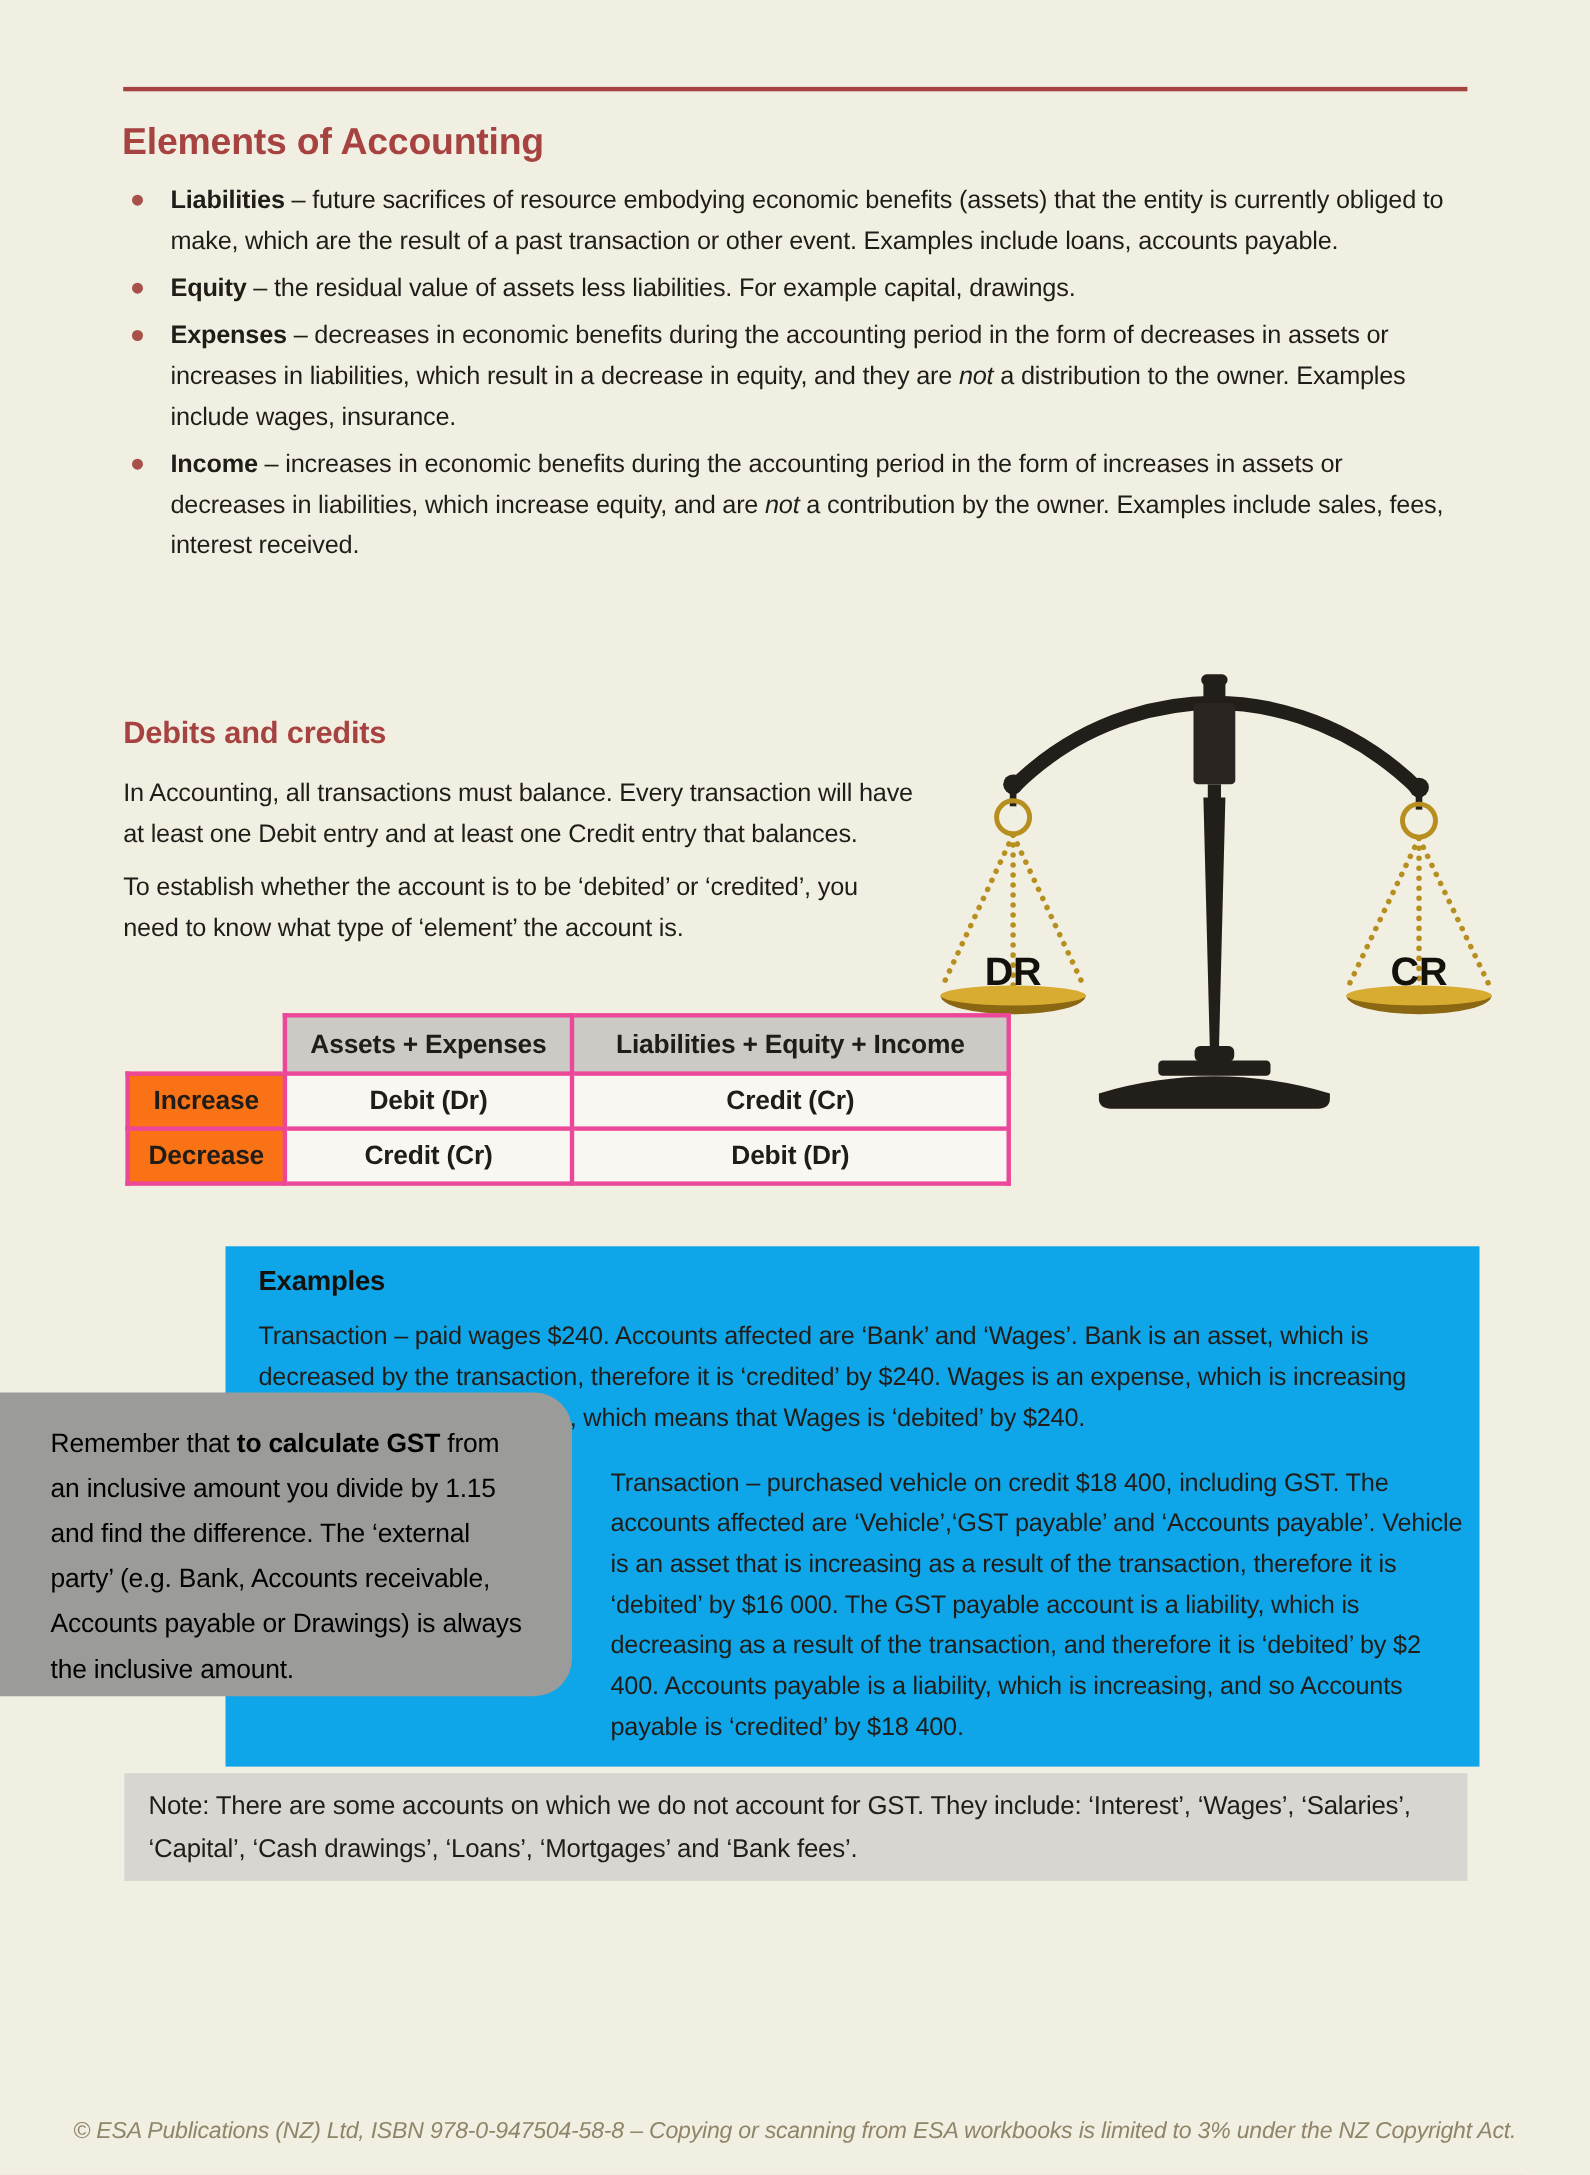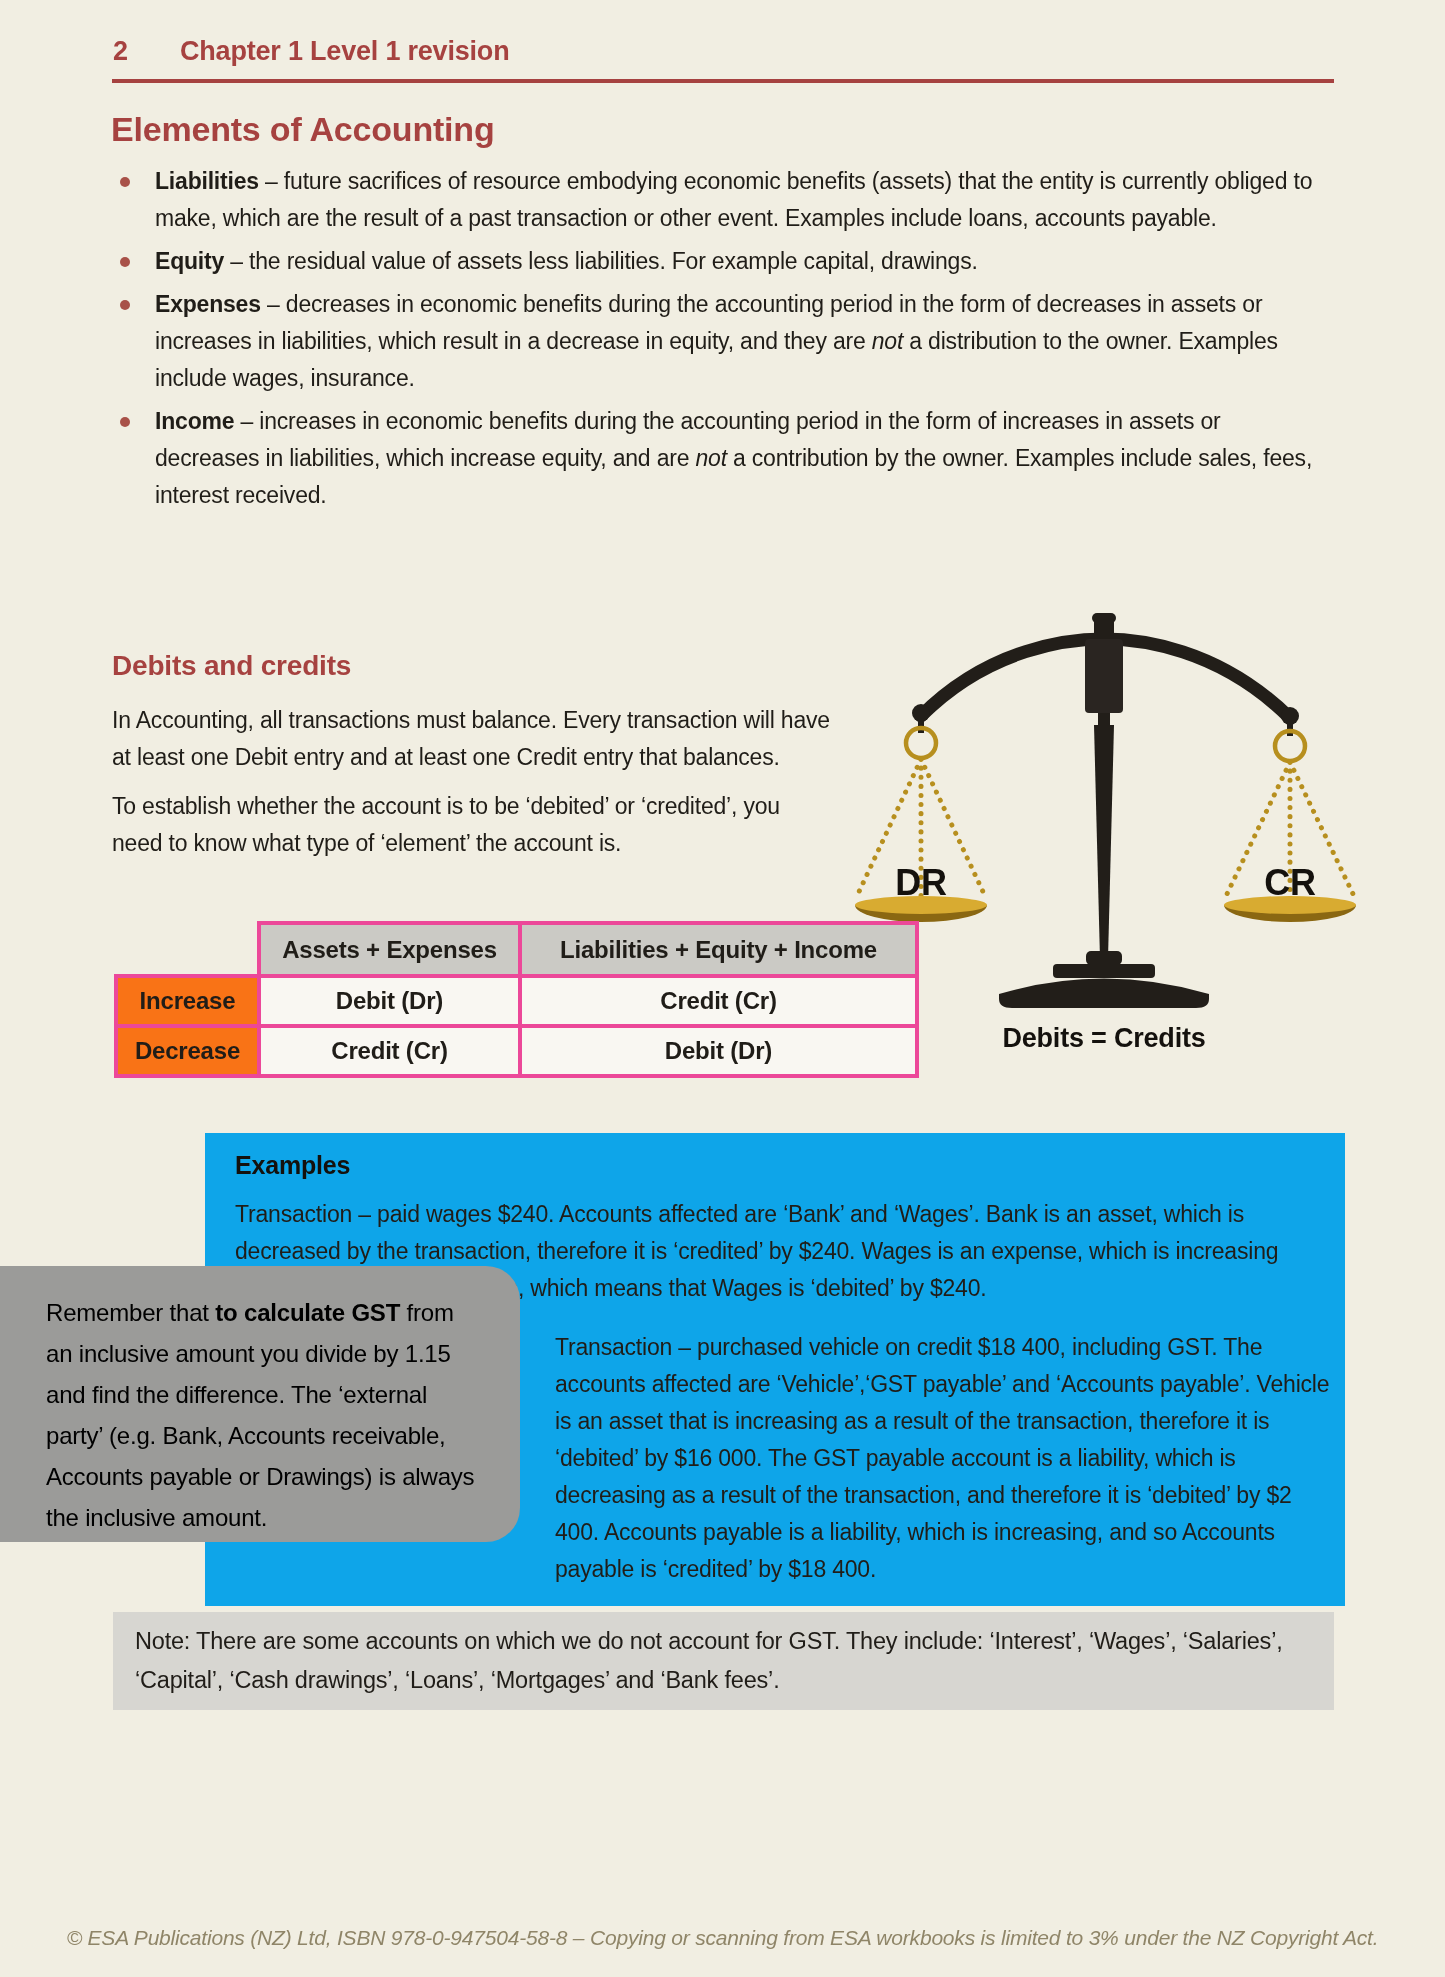--- a/index.html
+++ b/index.html
@@ -51,23 +51,20 @@
   
   .note{position:absolute;left:113px;top:1612px;width:1221px;min-height:88px;background:#d7d6d1;padding:10px 22px;font-size:23.5px;line-height:39px;}
   
   .footer{position:absolute;left:0;top:1926px;width:1445px;text-align:center;font-style:italic;font-size:21px;color:#8f8568;}
 </style>
 </head>
 <body>
 
 <div class="page">
 
-  <div class="hdr">
-    <span class="pnum">2</span><span>Chapter 1 Level 1 revision</span>
-  </div>
   <div class="rule"></div>
 
   <h1 class="sec">Elements of Accounting</h1>
 
   <ul class="elements" id="elements-list">
       <li><span class="dot"></span><span class="term">Liabilities</span> – future sacrifices of resource embodying economic benefits (assets) that the entity is currently obliged to make, which are the result of a past transaction or other event. Examples include loans, accounts payable.</li>
       <li><span class="dot"></span><span class="term">Equity</span> – the residual value of assets less liabilities. For example capital, drawings.</li>
       <li><span class="dot"></span><span class="term">Expenses</span> – decreases in economic benefits during the accounting period in the form of decreases in assets or increases in liabilities, which result in a decrease in equity, and they are <em>not</em> a distribution to the owner. Examples include wages, insurance.</li>
       <li><span class="dot"></span><span class="term">Income</span> – increases in economic benefits during the accounting period in the form of increases in assets or decreases in liabilities, which increase equity, and are <em>not</em> a contribution by the owner. Examples include sales, fees, interest received.</li>
     </ul>
@@ -134,21 +131,20 @@
       <rect x="275" y="44" width="38" height="74" rx="4" fill="#2a2521"></rect>
       <rect x="288" y="118" width="12" height="16" fill="#221e19"></rect>
       <path d="M284 130 L304 130 L298 364 L290 364 Z" fill="#221e19"></path>
       <rect x="276" y="356" width="36" height="14" rx="5" fill="#221e19"></rect>
       <rect x="243" y="369" width="102" height="14" rx="4" fill="#221e19"></rect>
       <path d="M189 399 Q294 368 399 399 L399 404 Q399 413 386 413 L202 413 Q189 413 189 404 Z" fill="#221e19"></path>
 
       <text x="111" y="300" text-anchor="middle">DR</text>
       <text x="480" y="300" text-anchor="middle">CR</text>
     </svg>
-    <div class="scale-caption">Debits = Credits</div>
   </div>
 
   <div class="examples">
     <h3>Examples</h3>
     <p class="ex1">Transaction – paid wages $240. Accounts affected are ‘Bank’ and ‘Wages’. Bank is an asset, which is decreased by the transaction, therefore it is ‘credited’ by $240. Wages is an expense, which is increasing as a result of the transaction, which means that Wages is ‘debited’ by $240.</p>
     <p class="ex2">Transaction – purchased vehicle on credit $18 400, including GST. The accounts affected are ‘Vehicle’,‘GST payable’ and ‘Accounts payable’. Vehicle is an asset that is increasing as a result of the transaction, therefore it is ‘debited’ by $16 000. The GST payable account is a liability, which is decreasing as a result of the transaction, and therefore it is ‘debited’ by $2 400. Accounts payable is a liability, which is increasing, and so Accounts payable is ‘credited’ by $18 400.</p>
   </div>
 
   <div class="callout">
     <span id="gst-callout-text">Remember that <b>to calculate GST</b> from an inclusive amount you divide by 1.15 and find the difference. The ‘external party’ (e.g. Bank, Accounts receivable, Accounts payable or Drawings) is always the inclusive amount.</span>

